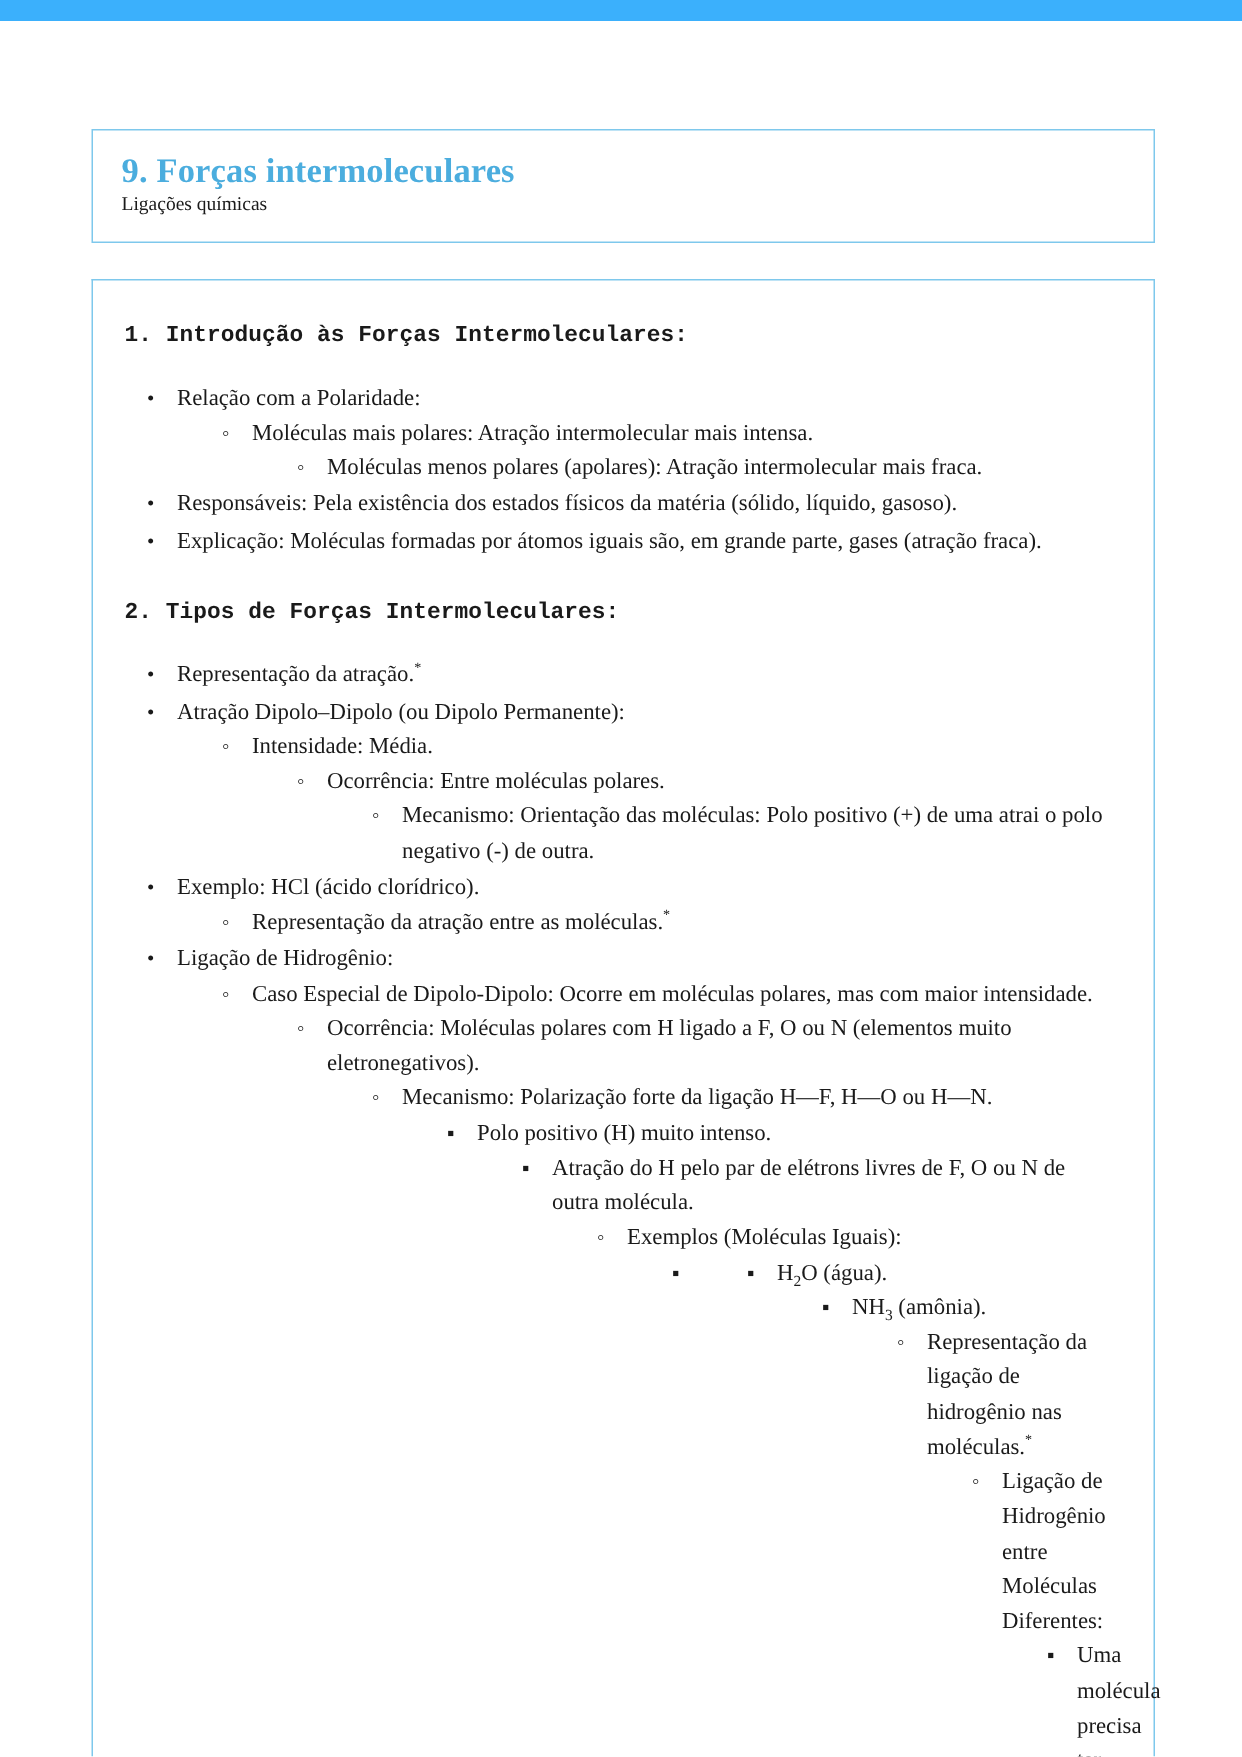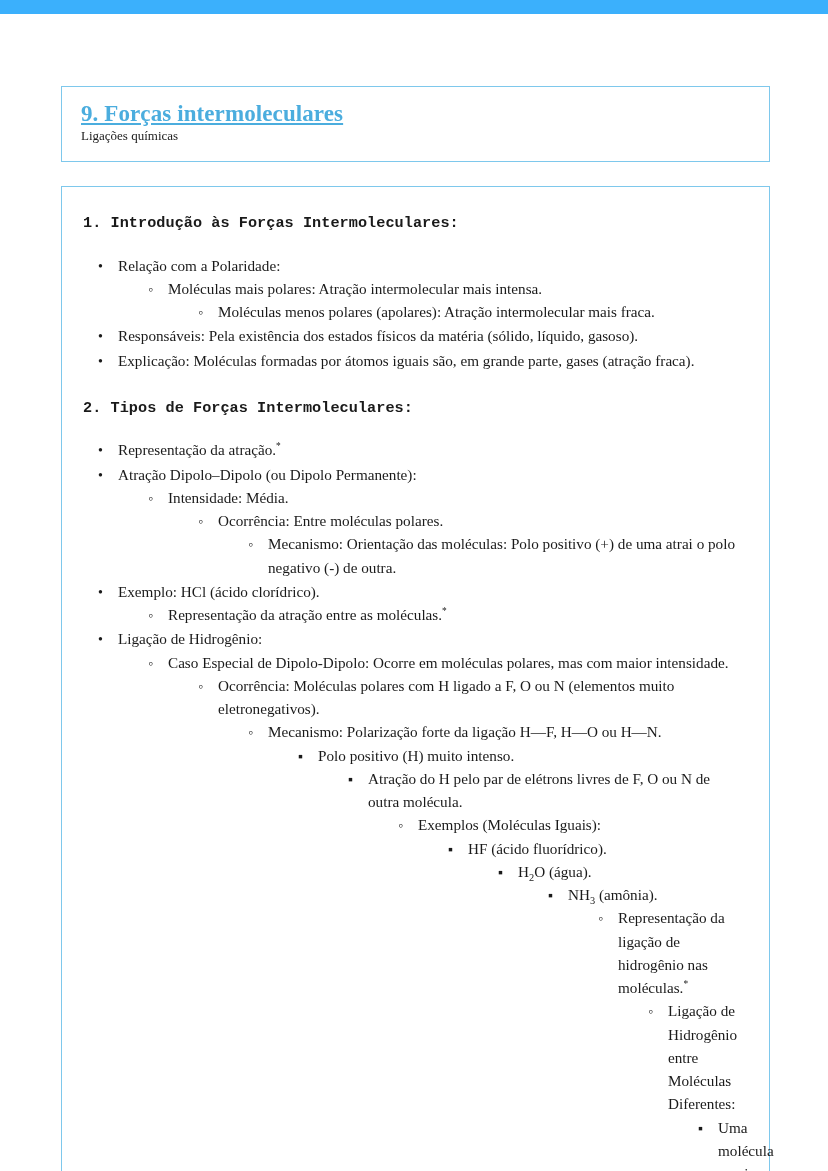--- a/index.html
+++ b/index.html
@@ -45,21 +45,20 @@
     box-sizing: border-box;
     padding: 14px 0 0 19px;
   }
   .doc-title {
     color: #4badde;
     font-size: 23px;
     font-weight: bold;
     line-height: 1.1;
     letter-spacing: 0.1px;
     margin: 0 0 2px 0;
-    text-decoration: underline;
   }
   .doc-subtitle {
     color: #1a1a1a;
     font-size: 13px;
     font-weight: normal;
     line-height: 1.2;
     margin: 0;
   }
 
   
@@ -239,21 +238,20 @@
                               <li class="item">
                                 <span class="marker m-square"></span>
                                 <span class="txt">Atração do H pelo par de elétrons livres de F, O ou N de outra molécula.</span>
                                 <ul class="lvl lvl2">
                                   <li class="item">
                                     <span class="marker m-circle"></span>
                                     <span class="txt">Exemplos (Moléculas Iguais):</span>
                                     <ul class="lvl lvl3">
                                       <li class="item">
                                         <span class="marker m-square"></span>
-                                        <span class="txt">HF (ácido fluorídrico).</span>
                                         <ul class="lvl lvl3">
                                           <li class="item">
                                             <span class="marker m-square"></span>
                                             <span class="txt">H<sub>2</sub>O (água).</span>
                                             <ul class="lvl lvl3">
                                               <li class="item">
                                                 <span class="marker m-square"></span>
                                                 <span class="txt">NH<sub>3</sub> (amônia).</span>
                                                 <ul class="lvl lvl2">
                                                   <li class="item">

